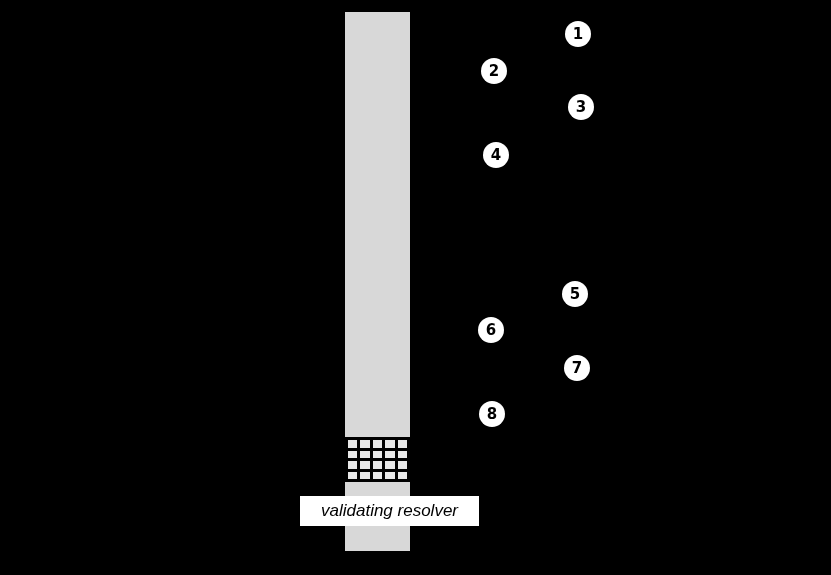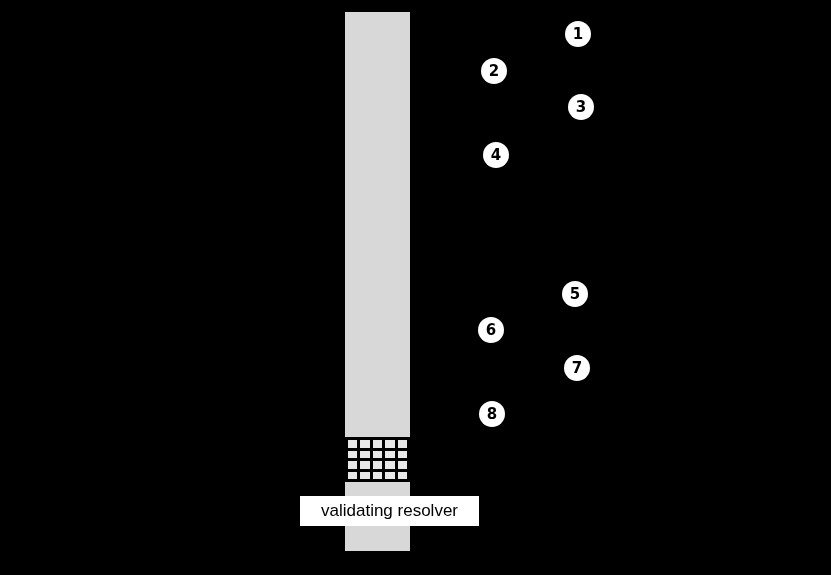--- a/index.html
+++ b/index.html
@@ -46,20 +46,21 @@
     top: 496px;
     width: 179px;
     height: 30px;
     background: #ffffff;
     color: #000;
     display: flex;
     align-items: center;
     justify-content: center;
     font-size: 17px;
     white-space: nowrap;
+    font-style: italic;
   }
   .marker {
     position: absolute;
     width: 26px;
     height: 26px;
     border-radius: 50%;
     background: #ffffff;
     color: #000;
     display: flex;
     align-items: center;

